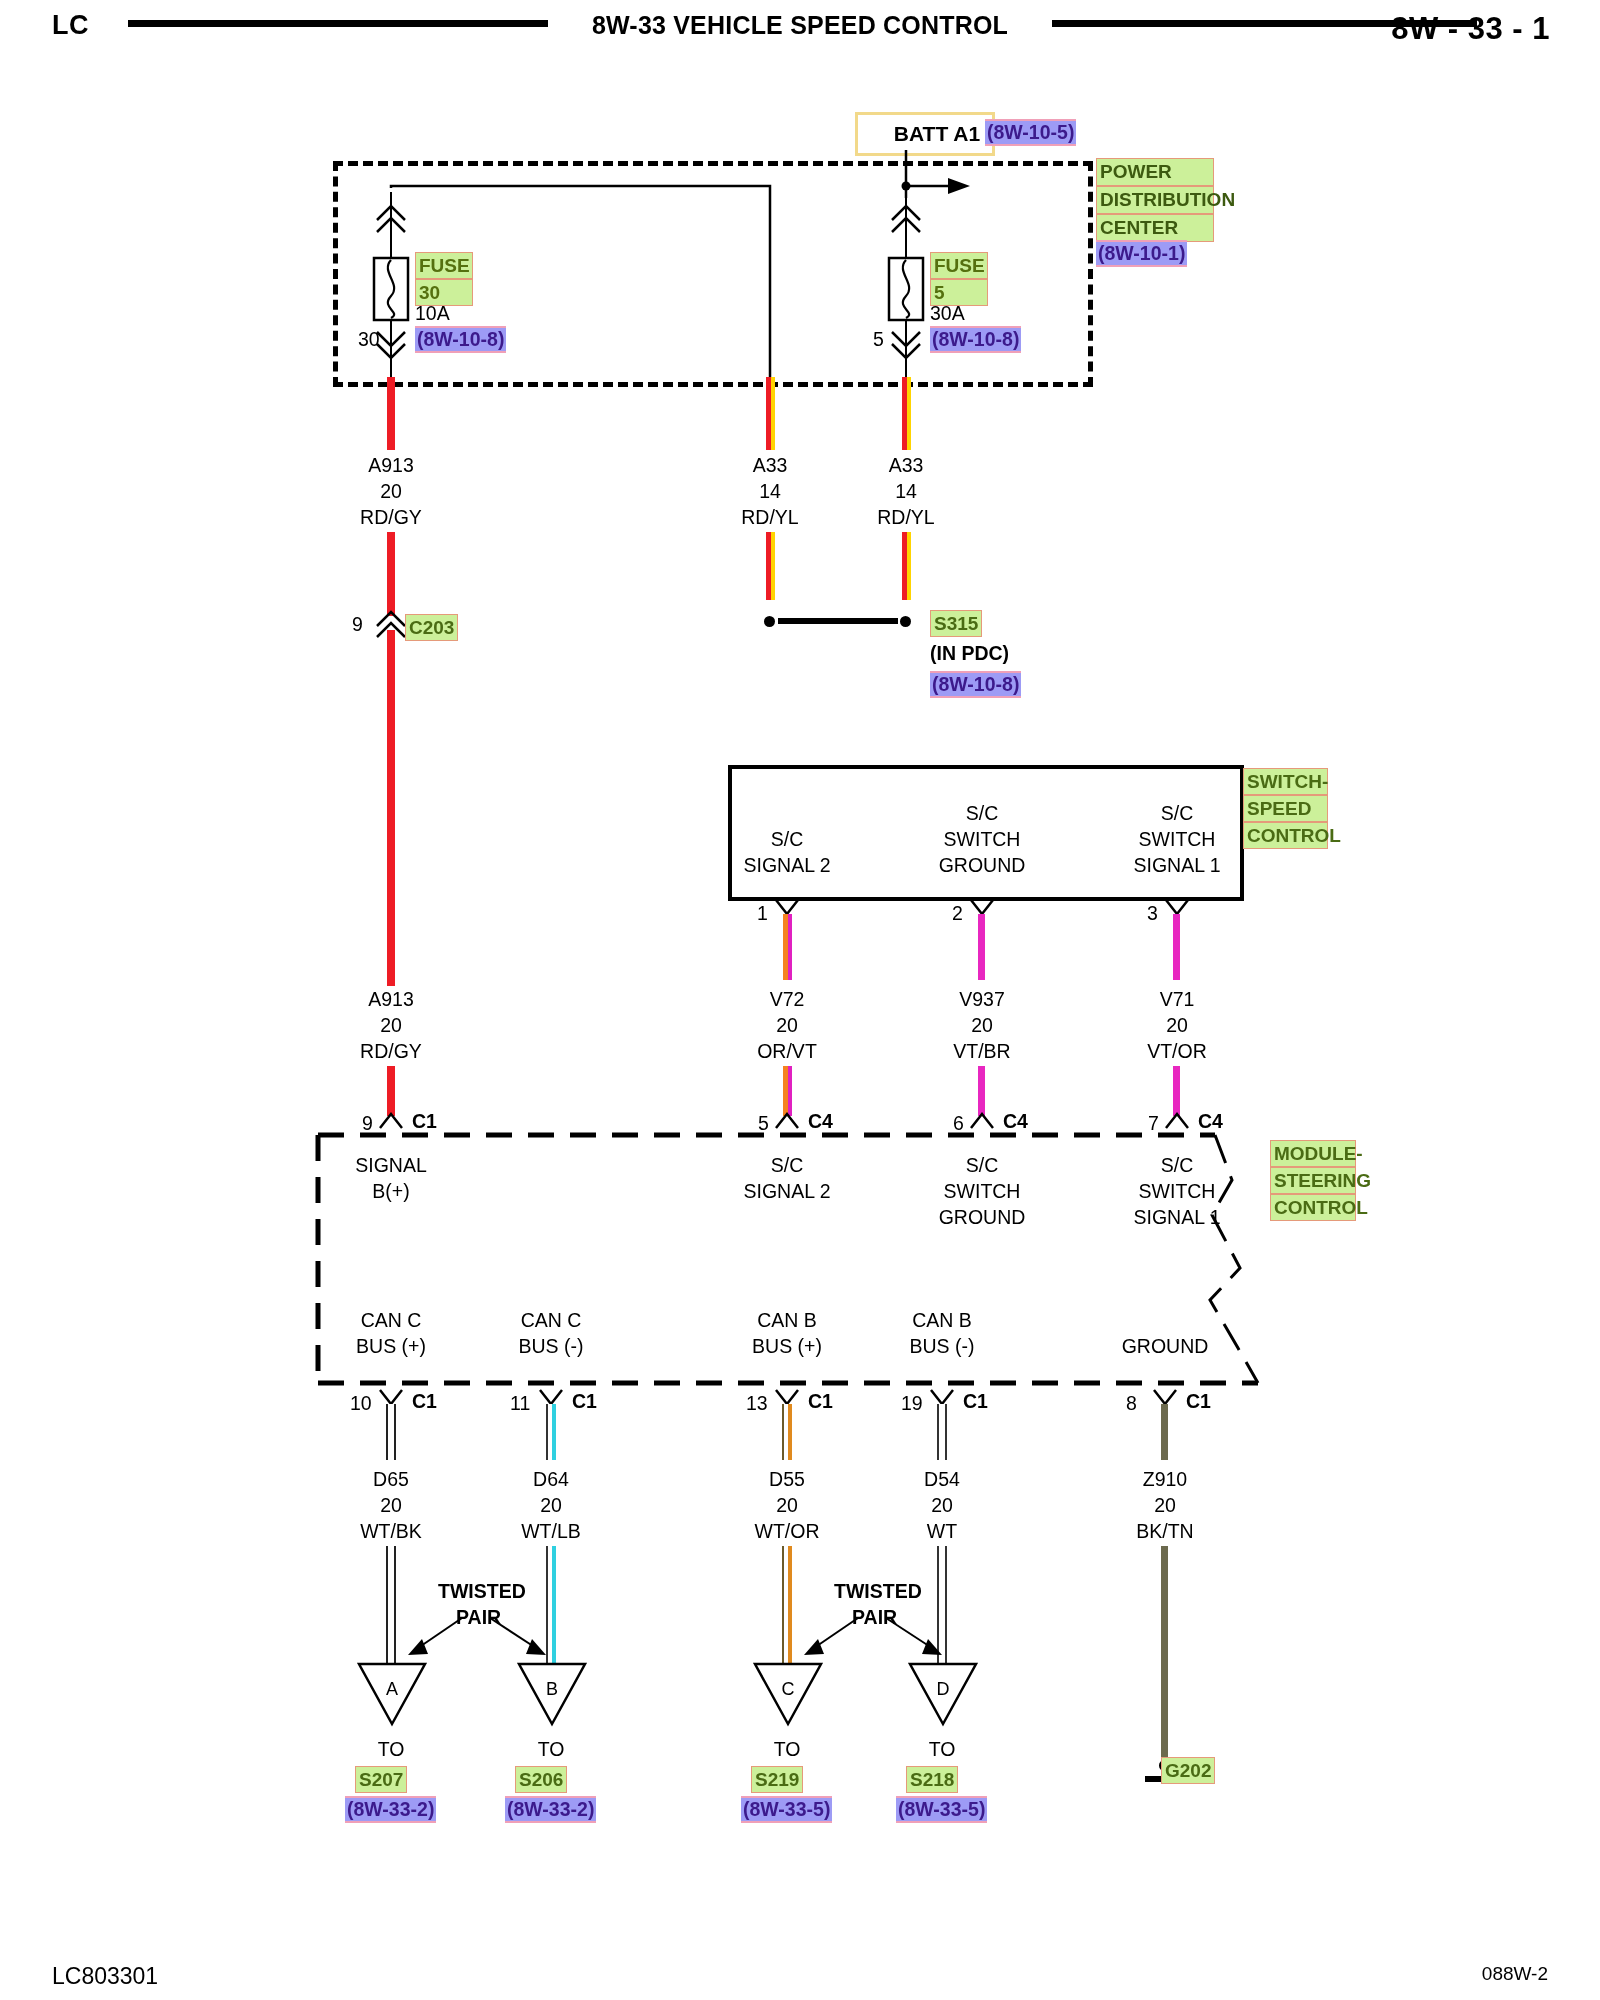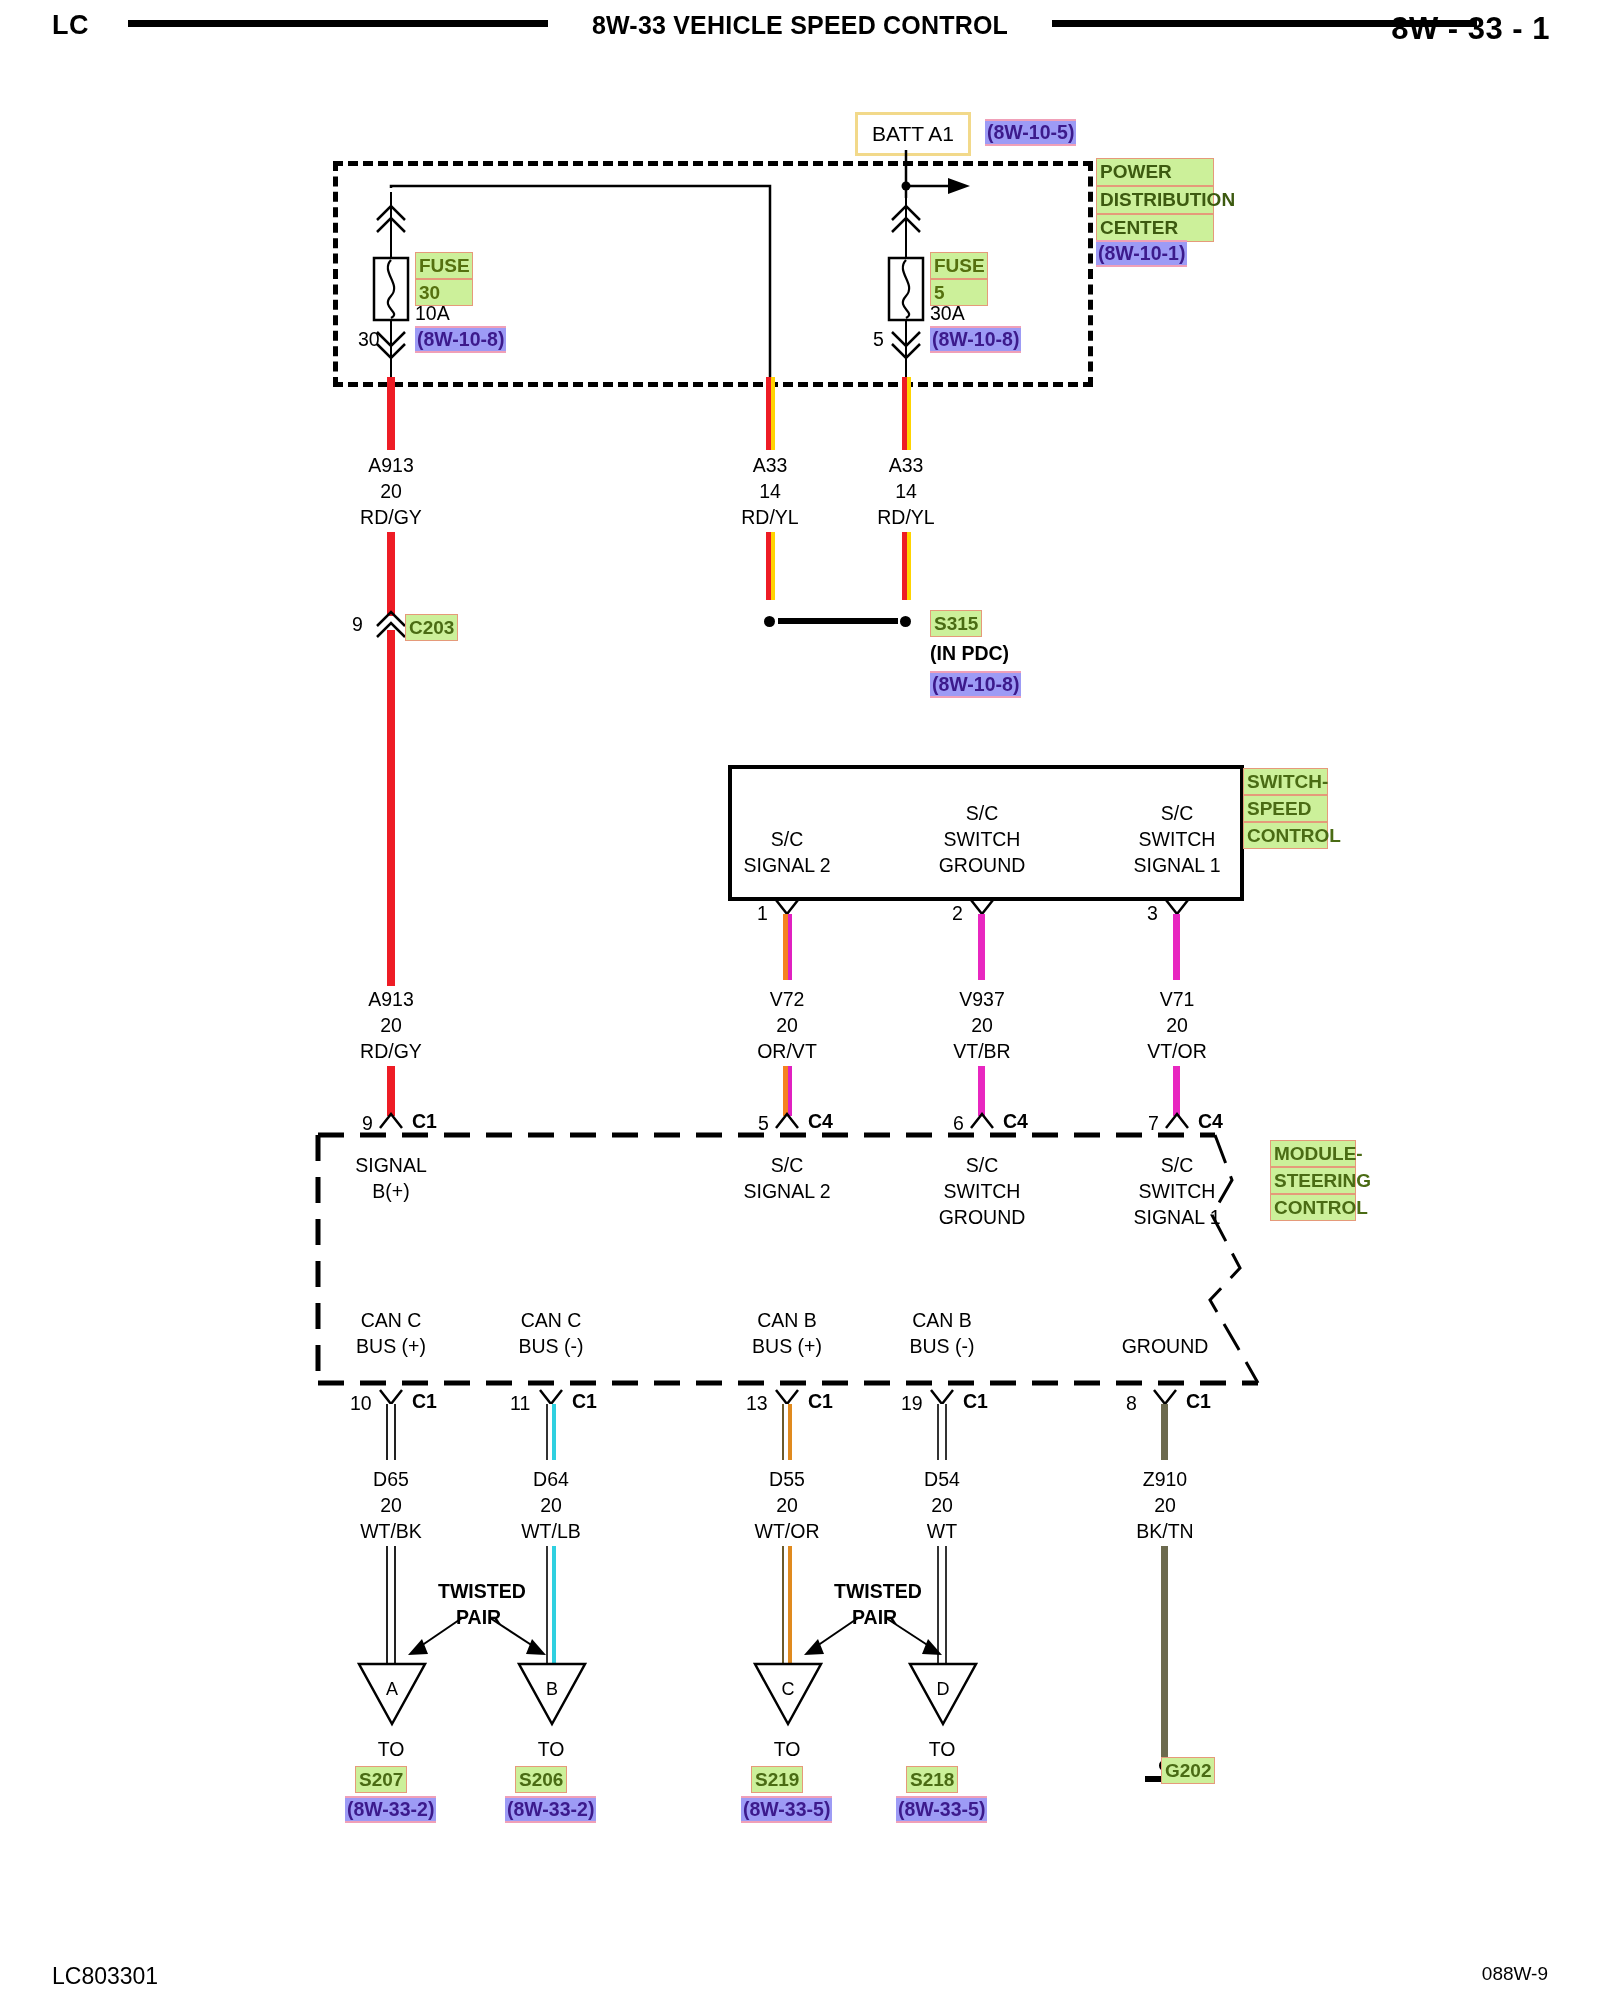--- a/index.html
+++ b/index.html
@@ -31,22 +31,22 @@
               line-height:23px;padding:1px 3px;border:1px solid #e59a7a;white-space:nowrap;}
   .chip-green-blk{background:#ccf09a;color:#3d5a10;font-weight:bold;font-size:19px;
               line-height:24px;padding:1px 3px;border:1px solid #e59a7a;white-space:nowrap;}
   .chip-blue{background:#9d9bf5;color:#3c1a8c;font-weight:bold;font-size:19.5px;
              line-height:23px;padding:0 2px;border-top:2px solid #f0a0b8;border-bottom:2px solid #f0a0b8;
              white-space:nowrap;}
   .chip-plain-green{background:#ccf09a;color:#55700f;font-weight:bold;font-size:19px;
               line-height:23px;padding:1px 3px;border:1px solid #e59a7a;white-space:nowrap;}
 
   
-  .battbox{border:3px solid #f2d98a;background:#fff;font-weight:normal;font-size:21px;
-           display:flex;align-items:center;justify-content:center;}
+  .battbox{border:3px solid #f2d98a;background:#fff;font-weight:bold;font-size:21px;
+           display:flex;align-items:center;justify-content:center;padding-left:24px;}
   .solidbox{border:4px solid #000;background:#fff;}
   .dashbox-pdc{border:5px dashed #000;background:transparent;}
 
   
   .w{position:absolute;}
   .w-rd      {background:#ee1c25;}
   .w-rdyl    {background:linear-gradient(to right,#ee1c25 0 55%,#ffd400 55% 100%);}
   .w-orvt    {background:linear-gradient(to right,#f58220 0 60%,#e020c0 60% 100%);}
   .w-vtbr    {background:#e827c0;}
   .w-vtor    {background:#e827c0;}
@@ -392,15 +392,15 @@
   <div class="abs tc t" style="left:1165px;top:1466px;">Z910</div>
   <div class="abs tc t" style="left:1165px;top:1492px;">20</div>
   <div class="abs tc t" style="left:1165px;top:1518px;">BK/TN</div>
   <div class="abs w w-bktn" style="left:1161px;top:1546px;width:7px;height:212px;"></div>
 
   <div class="abs dot" style="left:1159px;top:1760px;width:11px;height:11px;"></div>
   <div class="abs w-blk" style="left:1145px;top:1776px;width:40px;height:6px;position:absolute;"></div>
   <div class="abs chip-green" style="left:1129px;top:1757px;margin-left:32px;">G202</div>
 
   <div class="abs" id="ft-left">LC803301</div>
-  <div class="abs" id="ft-right">088W-9</div>
+  <div class="abs" id="ft-right">088W-2</div>
 
 </div>
 
 </body></html>

